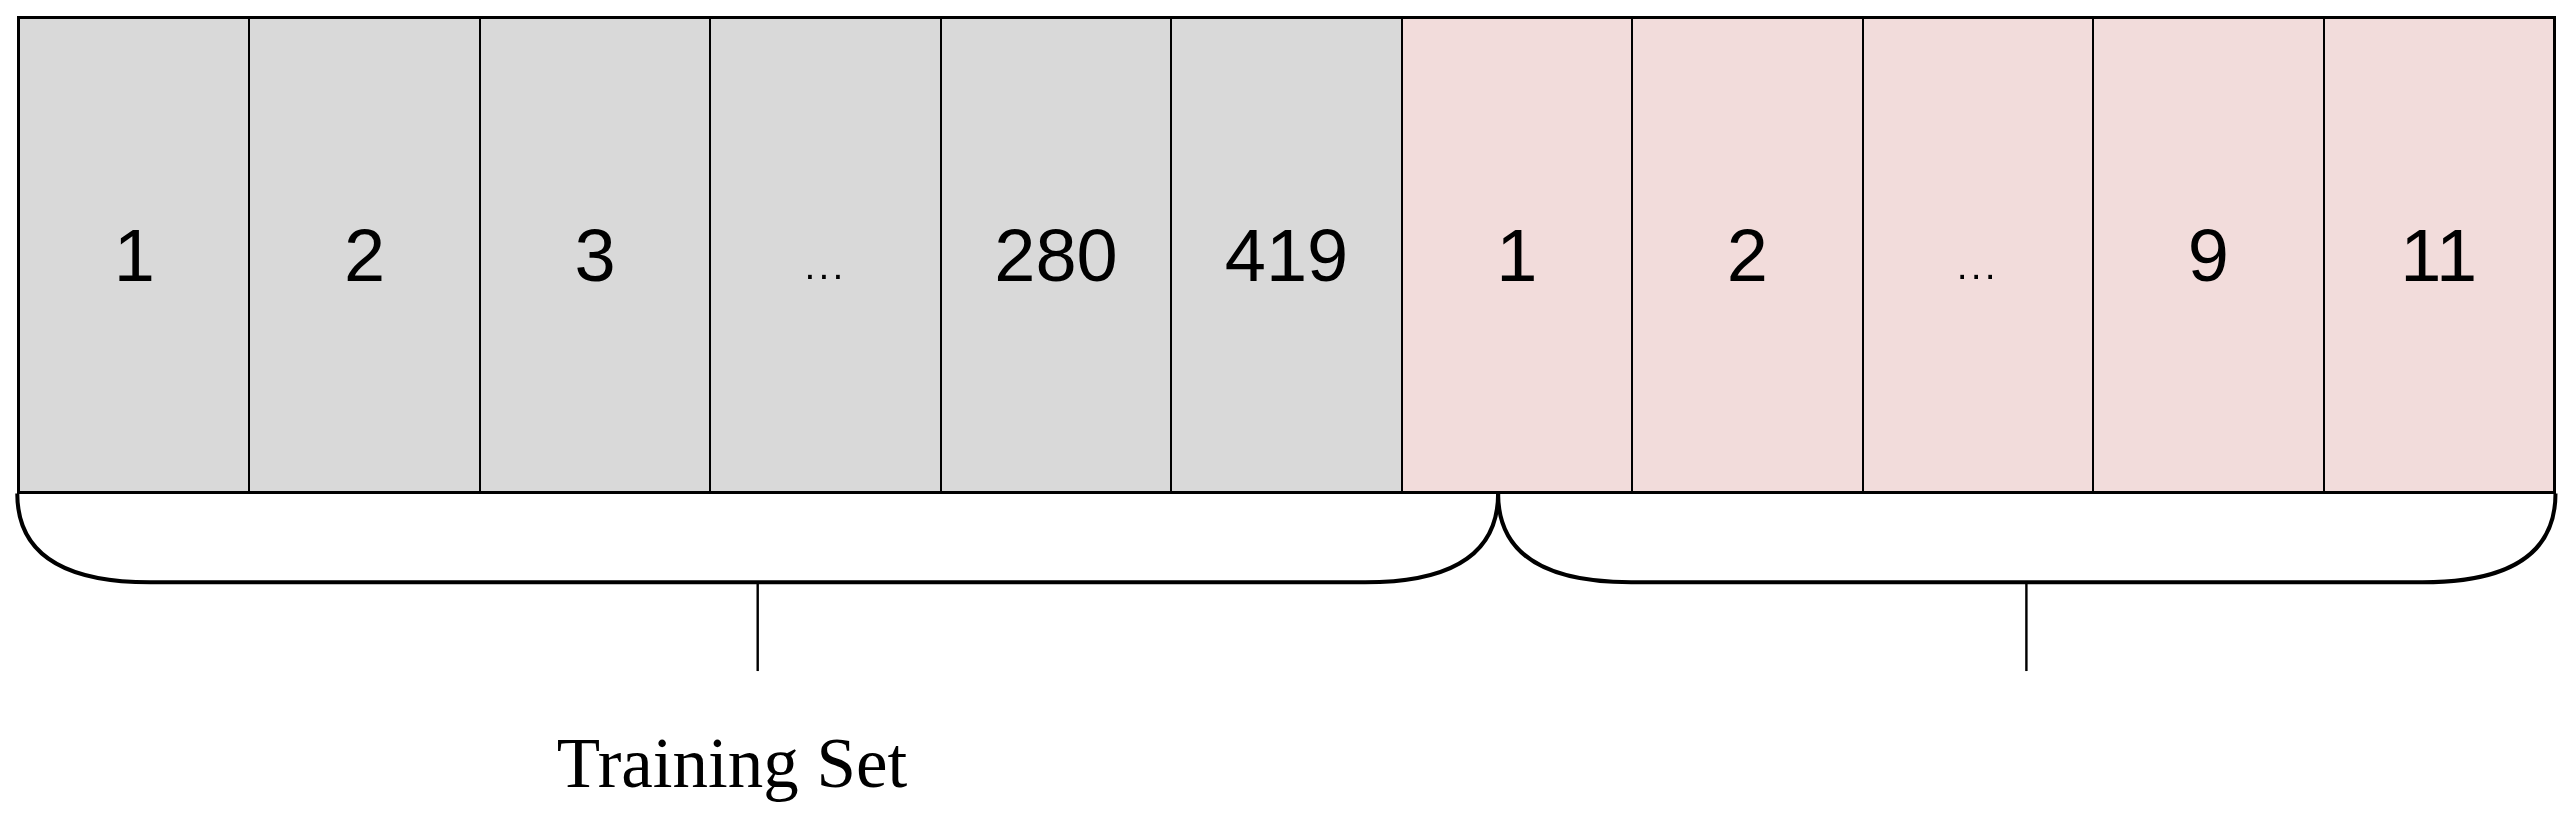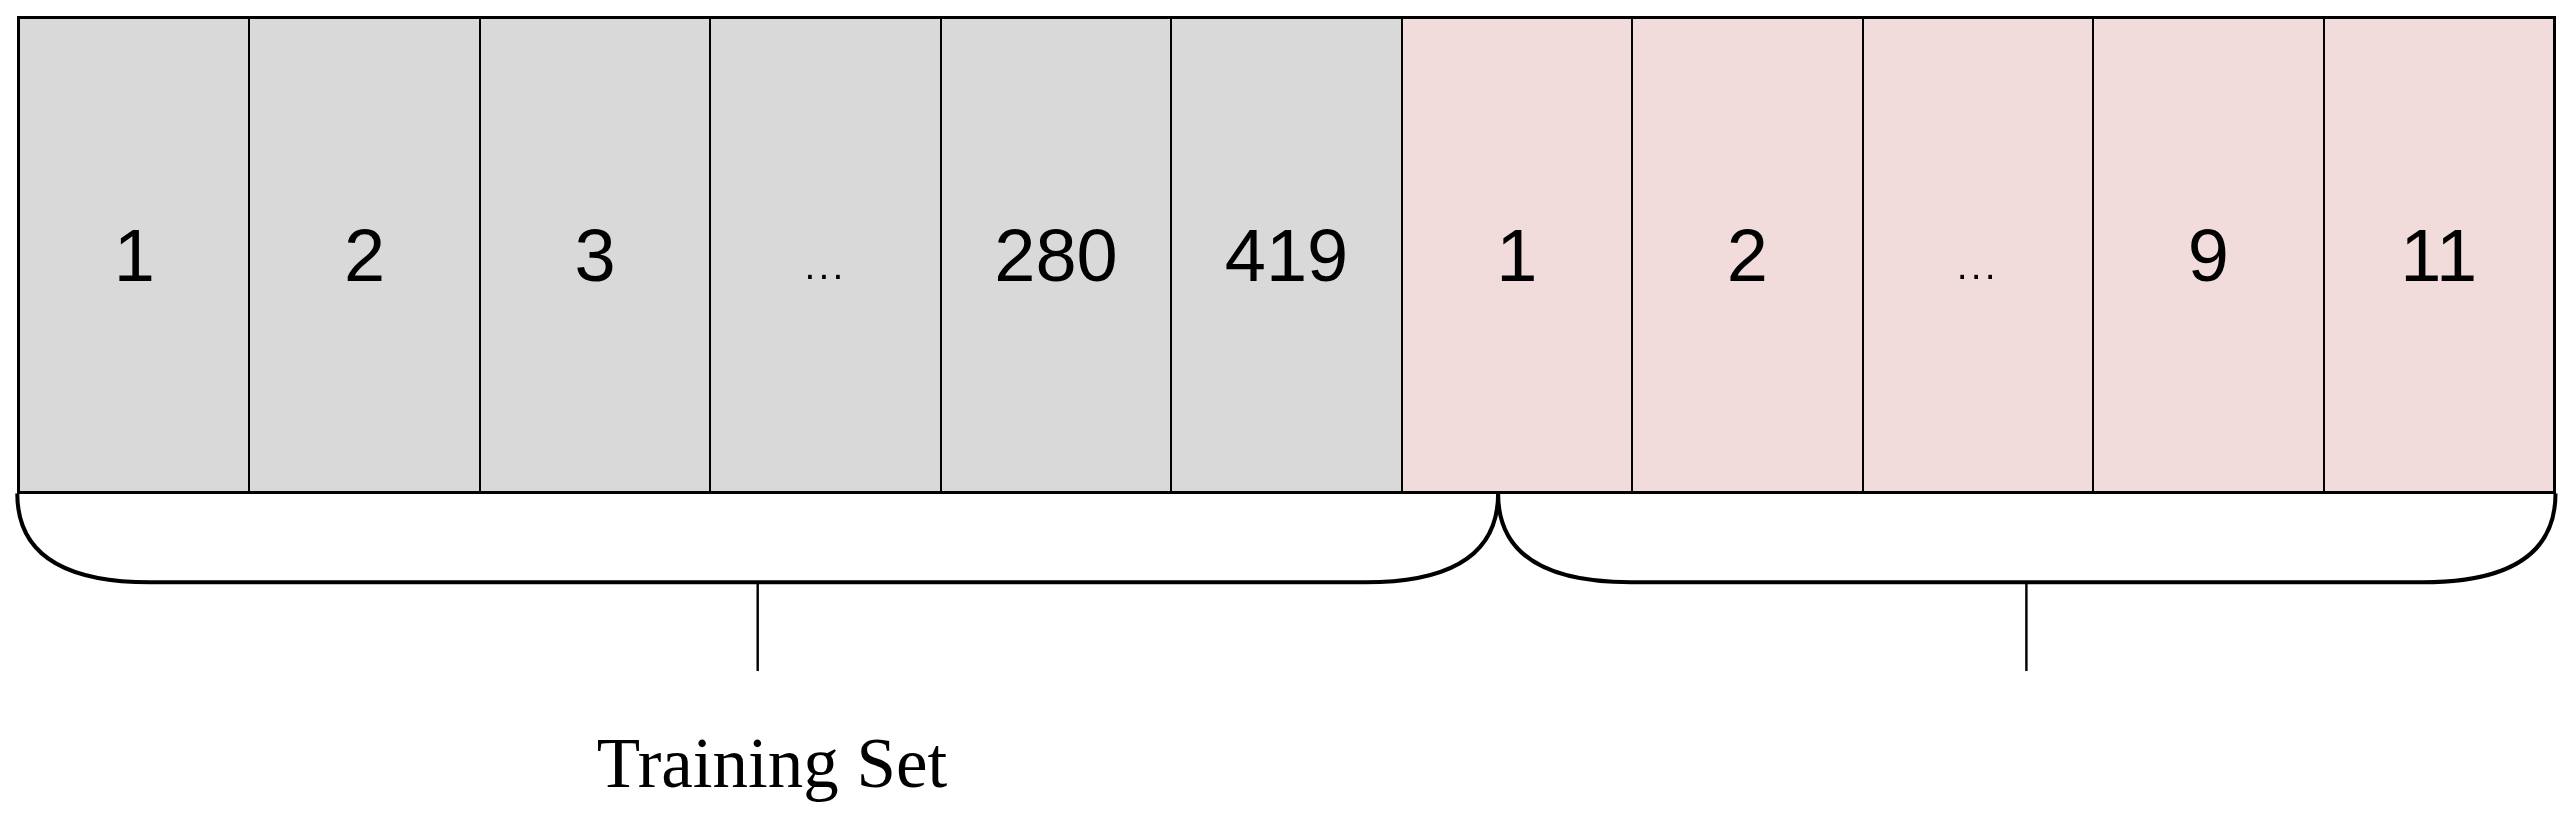--- a/index.html
+++ b/index.html
@@ -60,21 +60,21 @@
   .set-label {
     position: absolute;
     top: 728px;
     transform: translateX(-50%);
     font-family: "Liberation Serif", serif;
     font-size: 71px;
     line-height: 71px;
     color: #000000;
     white-space: nowrap;
   }
-  .set-label.training { left: 772px; }
+  .set-label.training { left: 732px; }
   .set-label.test { left: 2027px; }
 </style>
 </head>
 <body>
 
 <div class="canvas">
 
   <div class="row">
     <div class="cell train">
         <span>1</span>

